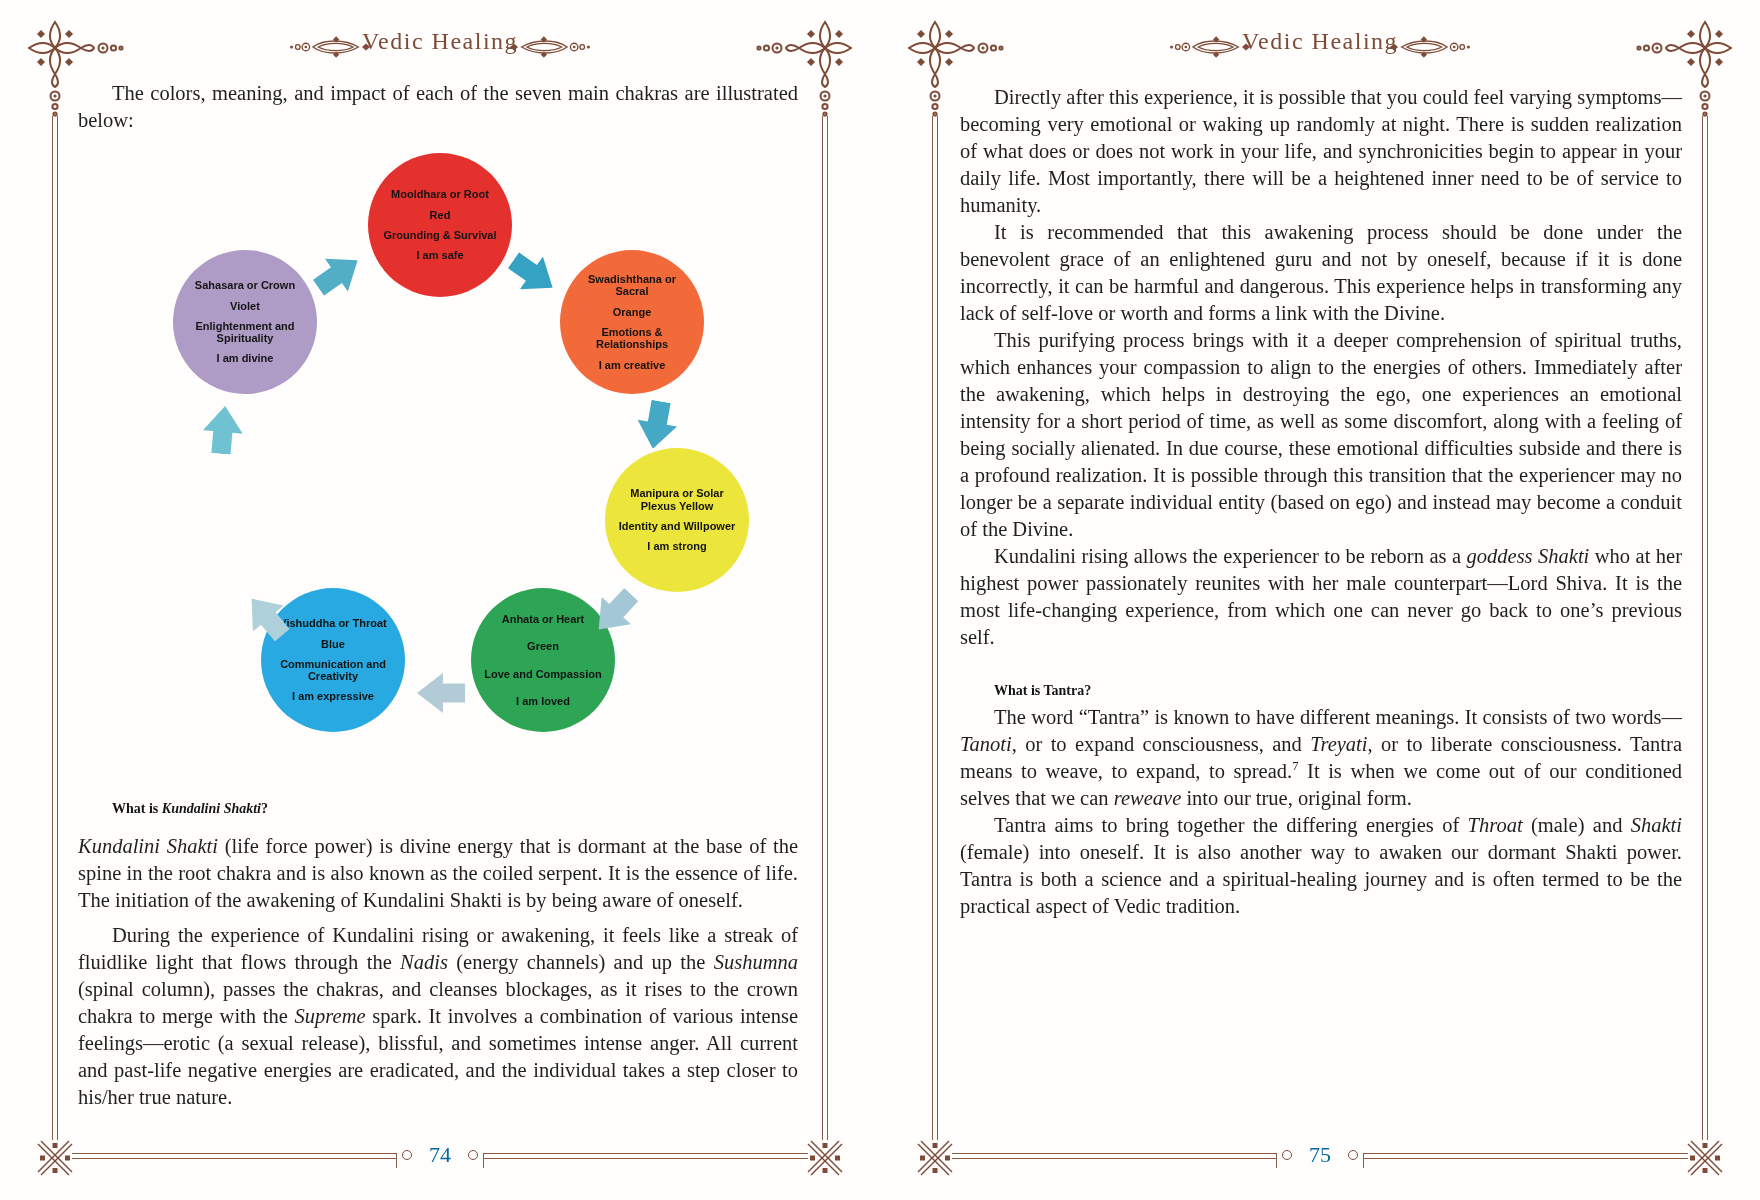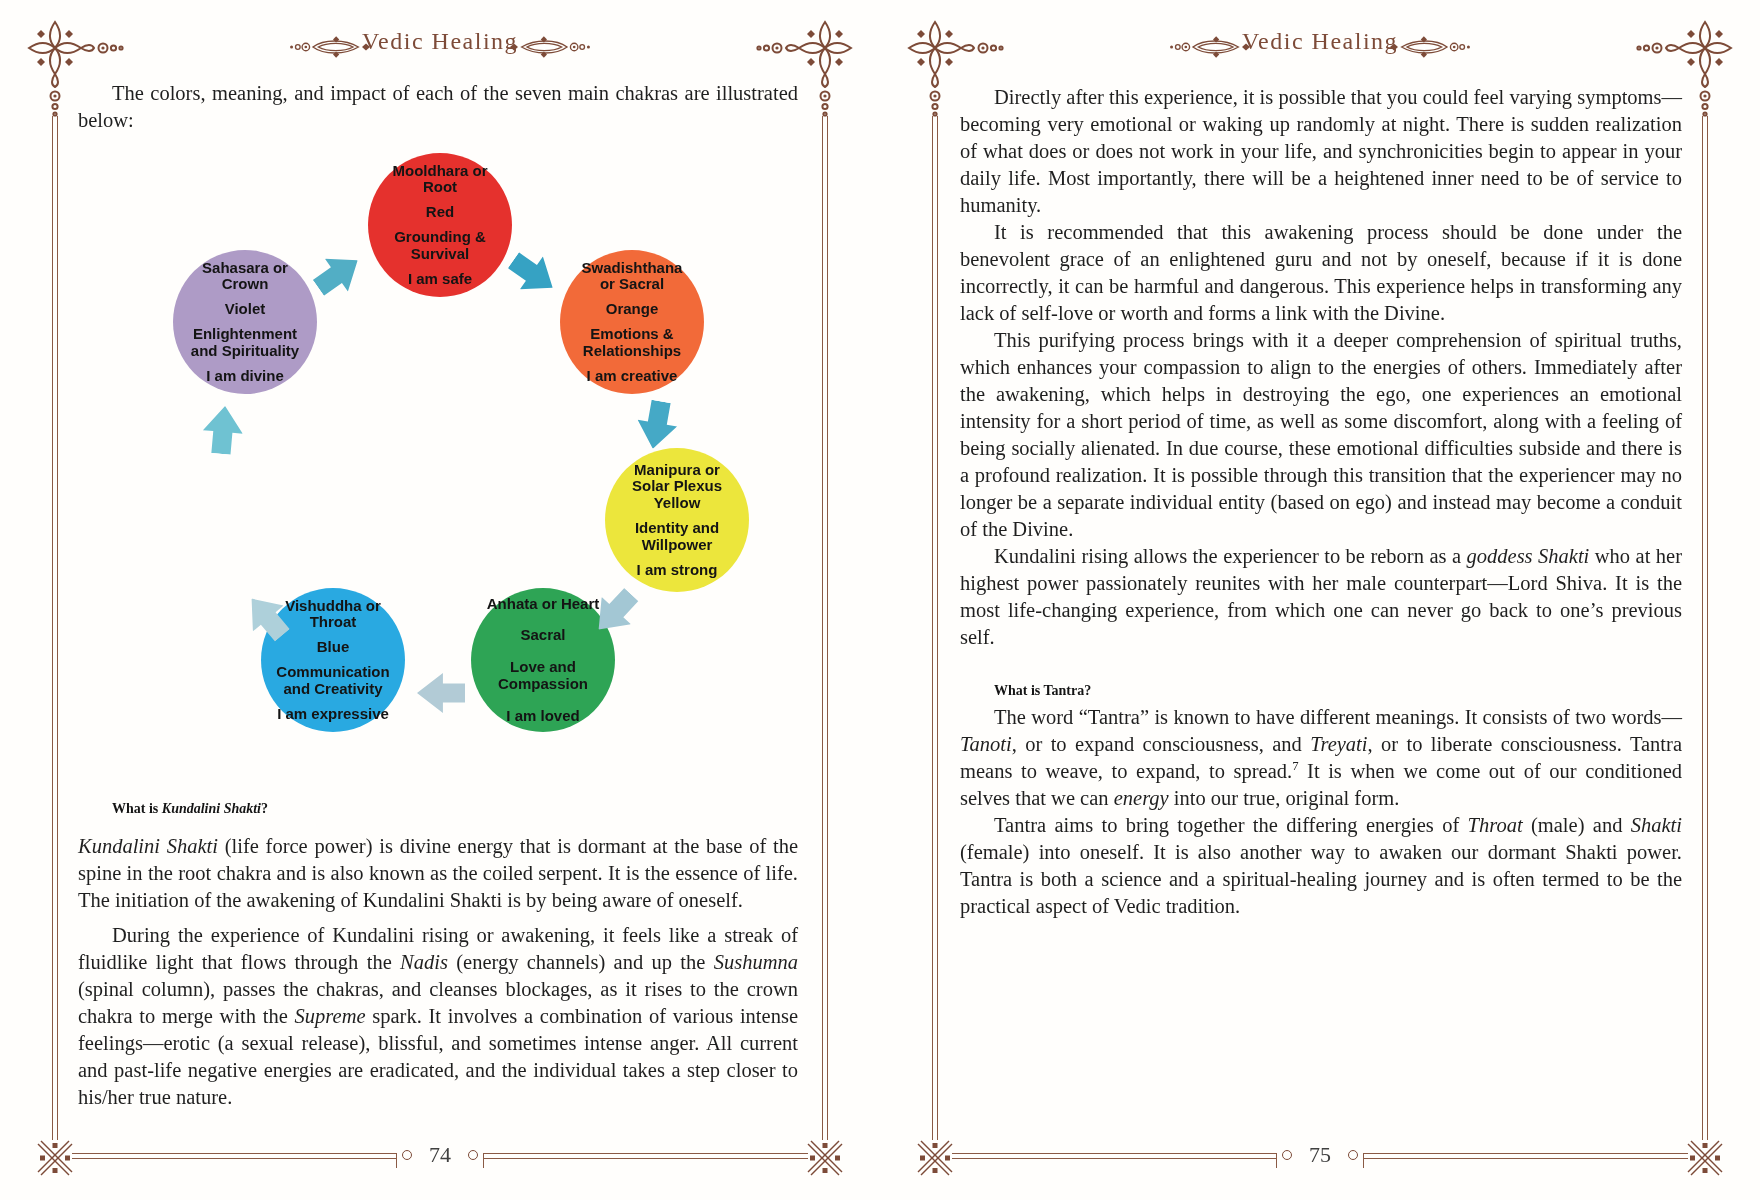--- a/index.html
+++ b/index.html
@@ -41,29 +41,29 @@
   .heading{position:absolute;left:78px;width:720px;margin:0;font-size:14px;line-height:27px;
            font-weight:bold;text-indent:34px;color:#141414;}
   .flow{position:absolute;left:80px;top:84px;width:722px;}
   .flow-heading{position:static;left:auto;width:auto;margin:26px 0 0 0;}
   sup{font-size:0.62em;line-height:0;}
 
   
   .pagenum{position:absolute;left:0;top:1142px;width:880px;height:30px;text-align:center;}
   .pgdot{display:inline-block;width:8px;height:8px;border:1.4px solid #7d4b38;border-radius:50%;
          vertical-align:middle;margin:0 17px;}
-  .pgno{display:inline-block;font-size:22px;color:#404040;vertical-align:middle;}
+  .pgno{display:inline-block;font-size:22px;color:#0369a1;vertical-align:middle;}
 
   
   .diagram{position:absolute;left:0;top:0;width:880px;height:1200px;pointer-events:none;}
   .chakra{position:absolute;width:144px;height:144px;border-radius:50%;
           display:flex;flex-direction:column;justify-content:center;align-items:center;
           text-align:center;padding:0;box-sizing:border-box;
           font-family:"Liberation Sans",sans-serif;font-weight:bold;color:#141414;}
-  .chakra-line{font-size:15px;line-height:1.12;margin:4px 0;width:118px;}
+  .chakra-line{font-size:11px;line-height:1.12;margin:4px 0;width:118px;}
   .flow-arrow{position:absolute;width:48px;height:40px;
           clip-path:polygon(0% 26%,46% 26%,46% 0%,100% 50%,46% 100%,46% 74%,0% 74%);}
 </style>
 </head>
 <body>
 
 <svg width="0" height="0" style="position:absolute" aria-hidden="true">
   <defs>
     <symbol id="knot" viewBox="0 0 104 104">
       <g stroke="#7d4b38" stroke-width="2" fill="none">
@@ -166,21 +166,21 @@
           <div class="chakra-line">Emotions &amp; Relationships</div>
           <div class="chakra-line">I am creative</div>
         </div>
         <div class="chakra" style="left: 605px; top: 448px; background: rgb(236, 230, 60);">
           <div class="chakra-line">Manipura or Solar Plexus Yellow</div>
           <div class="chakra-line">Identity and Willpower</div>
           <div class="chakra-line">I am strong</div>
         </div>
         <div class="chakra" style="left: 471px; top: 588px; background: rgb(46, 164, 85); gap: 7px;">
           <div class="chakra-line">Anhata or Heart</div>
-          <div class="chakra-line">Sacral</div>
+          <div class="chakra-line">Green</div>
           <div class="chakra-line">Love and Compassion</div>
           <div class="chakra-line">I am loved</div>
         </div>
         <div class="chakra" style="left: 261px; top: 588px; background: rgb(41, 169, 225);">
           <div class="chakra-line">Vishuddha or Throat</div>
           <div class="chakra-line">Blue</div>
           <div class="chakra-line">Communication and Creativity</div>
           <div class="chakra-line">I am expressive</div>
         </div>
         <div class="chakra" style="left: 173px; top: 250px; background: rgb(174, 155, 198);">
@@ -234,21 +234,21 @@
           <use href="#flourish"></use>
         </svg>
     </header>
 
     <div class="flow">
       <p class="body indent">Directly after this experience, it is possible that you could feel varying symptoms—becoming very emotional or waking up randomly at night. There is sudden realization of what does or does not work in your life, and synchronicities begin to appear in your daily life. Most importantly, there will be a heightened inner need to be of service to humanity.</p>
       <p class="body indent">It is recommended that this awakening process should be done under the benevolent grace of an enlightened guru and not by oneself, because if it is done incorrectly, it can be harmful and dangerous. This experience helps in transforming any lack of self-love or worth and forms a link with the Divine.</p>
       <p class="body indent">This purifying process brings with it a deeper comprehension of spiritual truths, which enhances your compassion to align to the energies of others. Immediately after the awakening, which helps in destroying the ego, one experiences an emotional intensity for a short period of time, as well as some discomfort, along with a feeling of being socially alienated. In due course, these emotional difficulties subside and there is a profound realization. It is possible through this transition that the experiencer may no longer be a separate individual entity (based on ego) and instead may become a conduit of the Divine.</p>
       <p class="body indent">Kundalini rising allows the experiencer to be reborn as a <i>goddess Shakti</i> who at her highest power passionately reunites with her male counterpart—Lord Shiva. It is the most life-changing experience, from which one can never go back to one’s previous self.</p>
       <h2 class="heading flow-heading">What is Tantra?</h2>
-      <p class="body indent">The word “Tantra” is known to have different meanings. It consists of two words—<i>Tanoti</i>, or to expand consciousness, and <i>Treyati</i>, or to liberate consciousness. Tantra means to weave, to expand, to spread.<sup>7</sup> It is when we come out of our conditioned selves that we can <i>energy</i> into our true, original form.</p>
+      <p class="body indent">The word “Tantra” is known to have different meanings. It consists of two words—<i>Tanoti</i>, or to expand consciousness, and <i>Treyati</i>, or to liberate consciousness. Tantra means to weave, to expand, to spread.<sup>7</sup> It is when we come out of our conditioned selves that we can <i>reweave</i> into our true, original form.</p>
       <p class="body indent">Tantra aims to bring together the differing energies of <i>Throat</i> (male) and <i>Shakti</i> (female) into oneself. It is also another way to awaken our dormant Shakti power. Tantra is both a science and a spiritual-healing journey and is often termed to be the practical aspect of Vedic tradition.</p>
     </div>
 
     <div class="pagenum">
       <span class="pgdot"></span><span class="pgno">75</span><span class="pgdot"></span>
     </div>
   </section>
 </div>
 
 </body></html>

